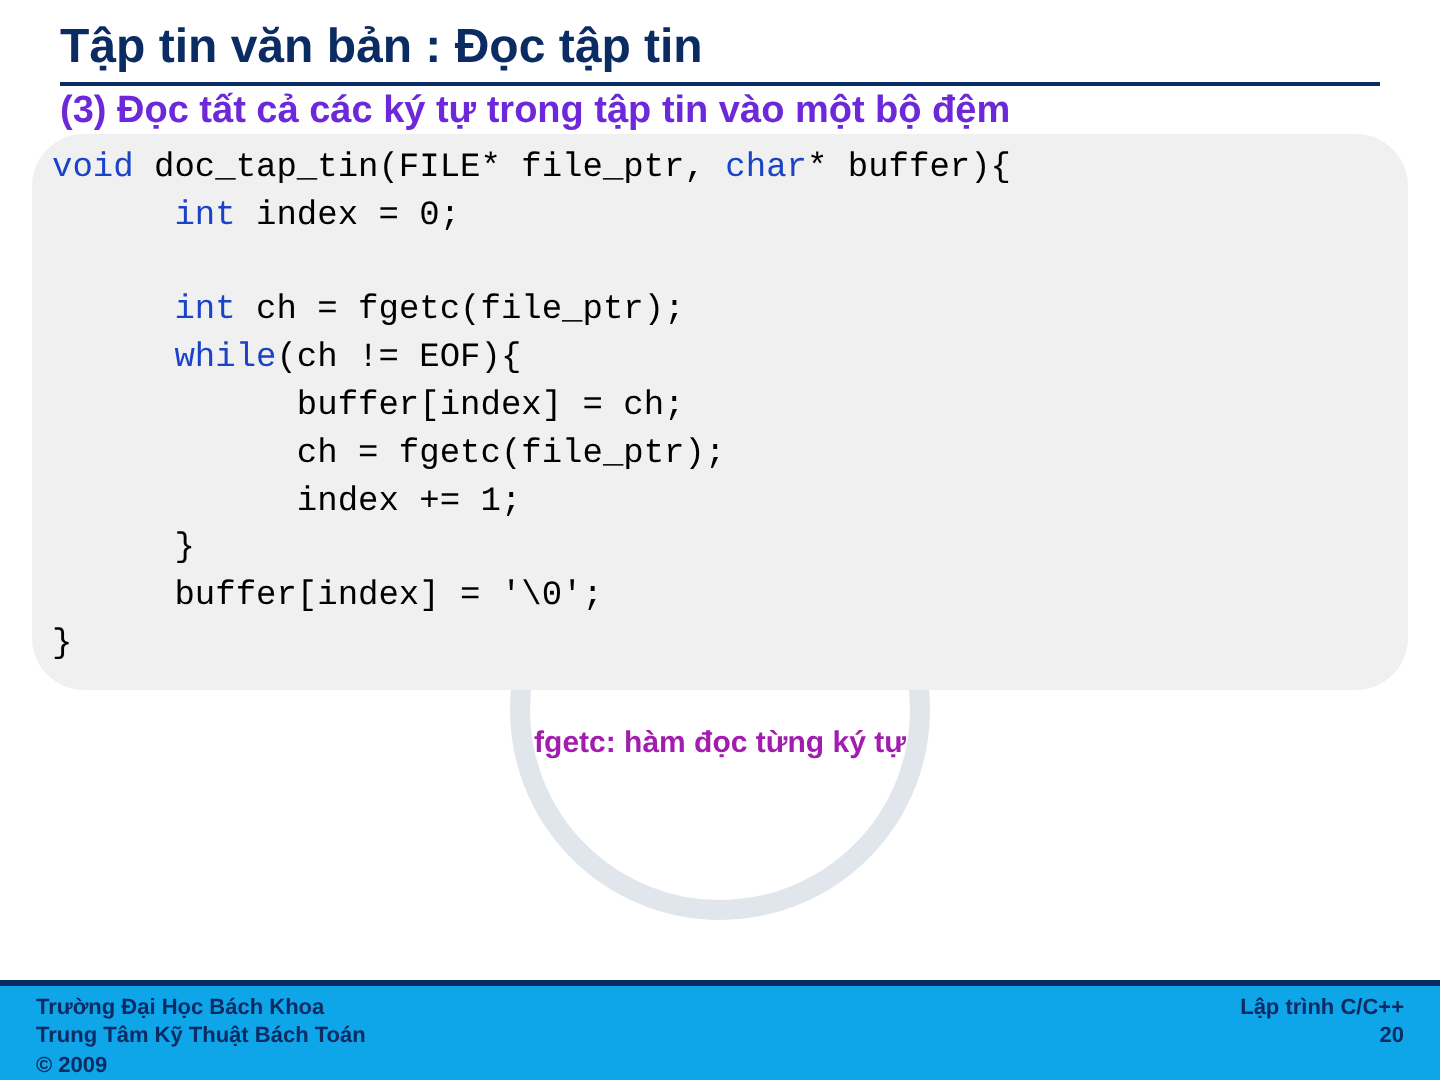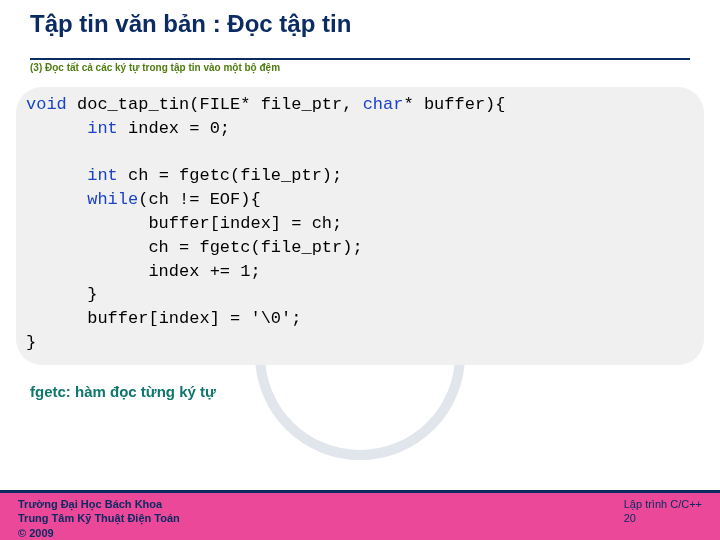--- a/index.html
+++ b/index.html
@@ -10,65 +10,64 @@
     background: #ffffff;
     position: relative;
     overflow: hidden;
   }
   .content { padding: 10px 30px 0 30px; }
   .title {
     color: #0b2b63;
     font-size: 24px;
     font-weight: bold;
     border-bottom: 2px solid #0b2b63;
-    padding-bottom: 20px;
+    padding-bottom: 3px;
     margin-bottom: 2px;
   }
   .subtitle {
-    color: #4d7c0f;
-    font-size: 10px;
+    color: #6d28d9;
+    font-size: 19px;
     font-weight: bold;
-    margin-bottom: 14px;
   }
   .code-block {
     background: #f0f0f0;
     font-family: Consolas, "Courier New", monospace;
     font-size: 17px;
     line-height: 1.4;
     padding: 6px 10px 10px 10px;
     white-space: pre;
     color: #000;
     margin: 0 -14px;
     border-radius: 26px;
   }
   .kw { color: #1a43c7; }
   .note {
-    text-align: left;
-    color: #0f766e;
+    text-align: center;
+    color: #a21caf;
     font-size: 15px;
     font-weight: bold;
     margin-top: 18px;
   }
   .footer {
     position: absolute;
     bottom: 0;
     left: 0;
     right: 0;
     height: 50px;
     border-top: 3px solid #0b2b63;
     display: flex;
     justify-content: space-between;
     align-items: flex-start;
     padding: 4px 18px 0 18px;
     font-size: 11px;
     color: #0b2b63;
-    background: #ec4899;
+    background: #0ea5e9;
   }
   .footer-left { line-height: 1.3; font-weight: bold; }
-  .footer-right { font-weight: normal; line-height: 1.3; }
+  .footer-right { text-align: right; font-weight: bold; line-height: 1.3; }
   .watermark {
     position: absolute;
     bottom: 80px;
     left: 50%;
     transform: translateX(-50%);
     width: 210px;
     height: 210px;
     border-radius: 50%;
     border: 10px solid rgba(11,43,99,0.12);
     display: flex;
@@ -106,20 +105,20 @@
       <span>}</span>
       <span>buffer[index] = '\0';</span>
 <span>}</span></div>
 
   <div class="note">fgetc: hàm đọc từng ký tự</div>
 </div>
 
 <div class="footer">
   <div class="footer-left">
     <div>Trường Đại Học Bách Khoa</div>
-    <div>Trung Tâm Kỹ Thuật Điện Toán</div>
+    <div>Trung Tâm Kỹ Thuật Bách Toán</div>
     <div>© 2009</div>
   </div>
   <div class="footer-right">
     <div>Lập trình C/C++</div>
     <div>20</div>
   </div>
 </div>
 
 </body></html>

